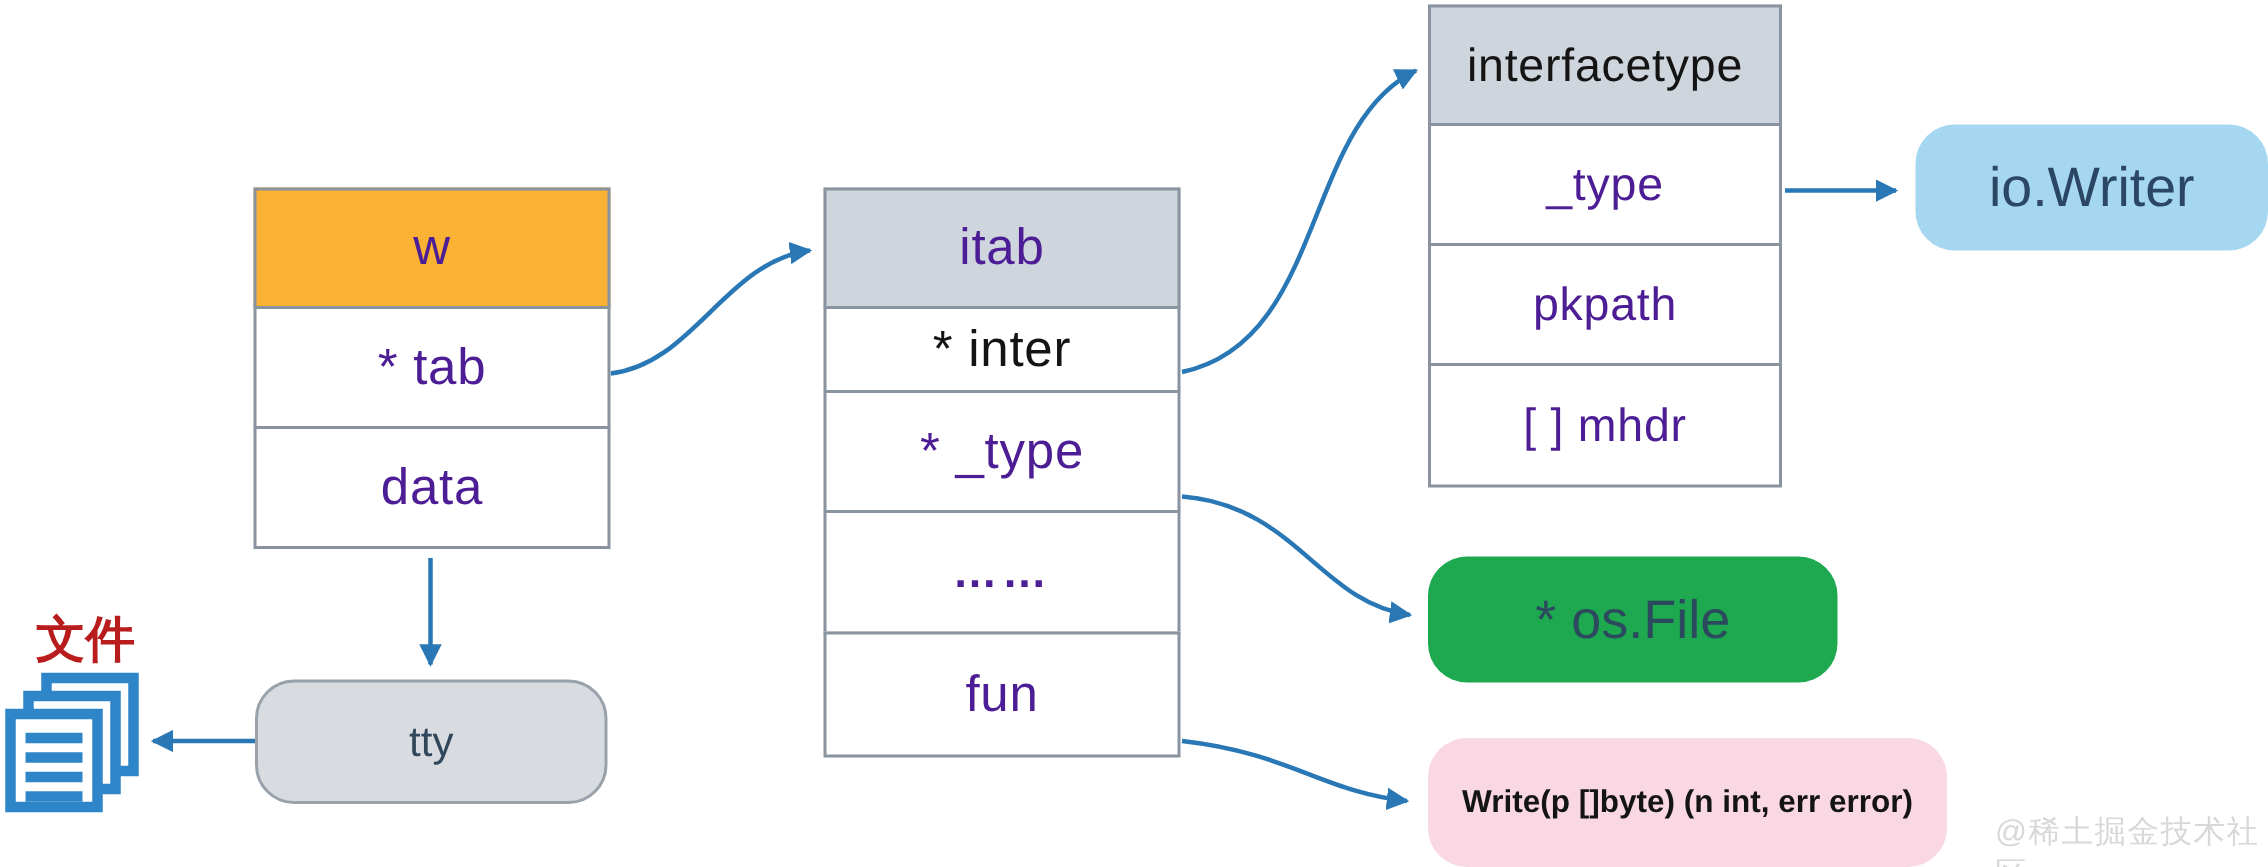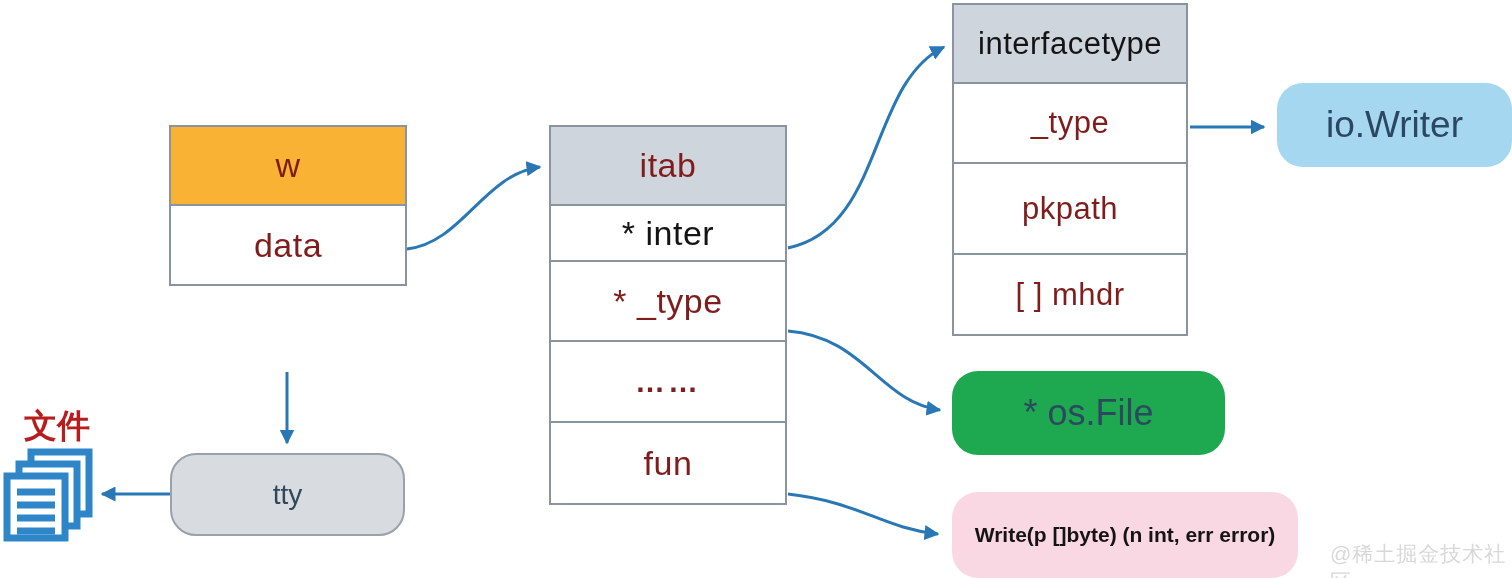--- a/index.html
+++ b/index.html
@@ -9,21 +9,21 @@
     font-family:"Liberation Sans","DejaVu Sans",sans-serif;
   }
   .arrows { position:absolute; left:0; top:0; width:1512px; height:578px; pointer-events:none; }
 
   .tbl { position:absolute; }
   .cell {
     box-sizing:border-box;
     border:2px solid #8A94A0;
     margin-top:-2px;
     display:flex; align-items:center; justify-content:center;
-    font-size:34px; color:#7f1d1d; background:#ffffff;
+    font-size:34px; color:#4c1d95; background:#ffffff;
     letter-spacing:0.5px;
   }
   .cell:first-child { margin-top:0; }
   .hdr-orange { background:#F9B233; }
   .hdr-gray   { background:#CFD5DC; }
   .txt-black  { color:#141414; }
   .dots { font-weight:bold; letter-spacing:3px; font-size:30px; }
 
   #tbl-w            { left:169px; top:125px; width:238px; }
   #tbl-itab         { left:549px; top:125px; width:238px; }
@@ -81,35 +81,36 @@
       <path d="M170,494 L102,494" marker-end="url(#ah)"></path>
       <path d="M788,248 C884,228 868,84 944,47" marker-end="url(#ah)"></path>
       <path d="M1190,127 L1264,127" marker-end="url(#ah)"></path>
       <path d="M788,331 C864,337 880,402 940,410" marker-end="url(#ah)"></path>
       <path d="M788,494 C860,502 882,528 938,534" marker-end="url(#ah)"></path>
     </g>
   </svg>
 
   <div class="tbl" id="tbl-w">
     <div class="cell hdr-orange" style="height:81px">w</div>
+    <div class="cell" style="height:82px">* tab</div>
     <div class="cell" style="height:82px">data</div>
   </div>
 
   <div class="tbl" id="tbl-itab">
     <div class="cell hdr-gray" style="height:81px">itab</div>
     <div class="cell txt-black" style="height:58px">* inter</div>
     <div class="cell" style="height:82px">* _type</div>
     <div class="cell dots" style="height:83px">……</div>
     <div class="cell" style="height:84px">fun</div>
   </div>
 
   <div class="tbl" id="tbl-iface">
     <div class="cell hdr-gray txt-black" style="height:81px">interfacetype</div>
     <div class="cell" style="height:82px">_type</div>
-    <div class="cell" style="height:93px">pkpath</div>
+    <div class="cell" style="height:82px">pkpath</div>
     <div class="cell" style="height:83px">[ ] mhdr</div>
   </div>
 
   <div class="box" id="box-iowriter">io.Writer</div>
   <div class="box" id="box-osfile">* os.File</div>
   <div class="box" id="box-writesig">Write(p []byte) (n int, err error)</div>
   <div class="box" id="box-tty">tty</div>
 
   <div id="file-label">文件</div>
   <svg id="file-icon" width="96" height="100" viewBox="0 0 96 100" xmlns="http://www.w3.org/2000/svg">

